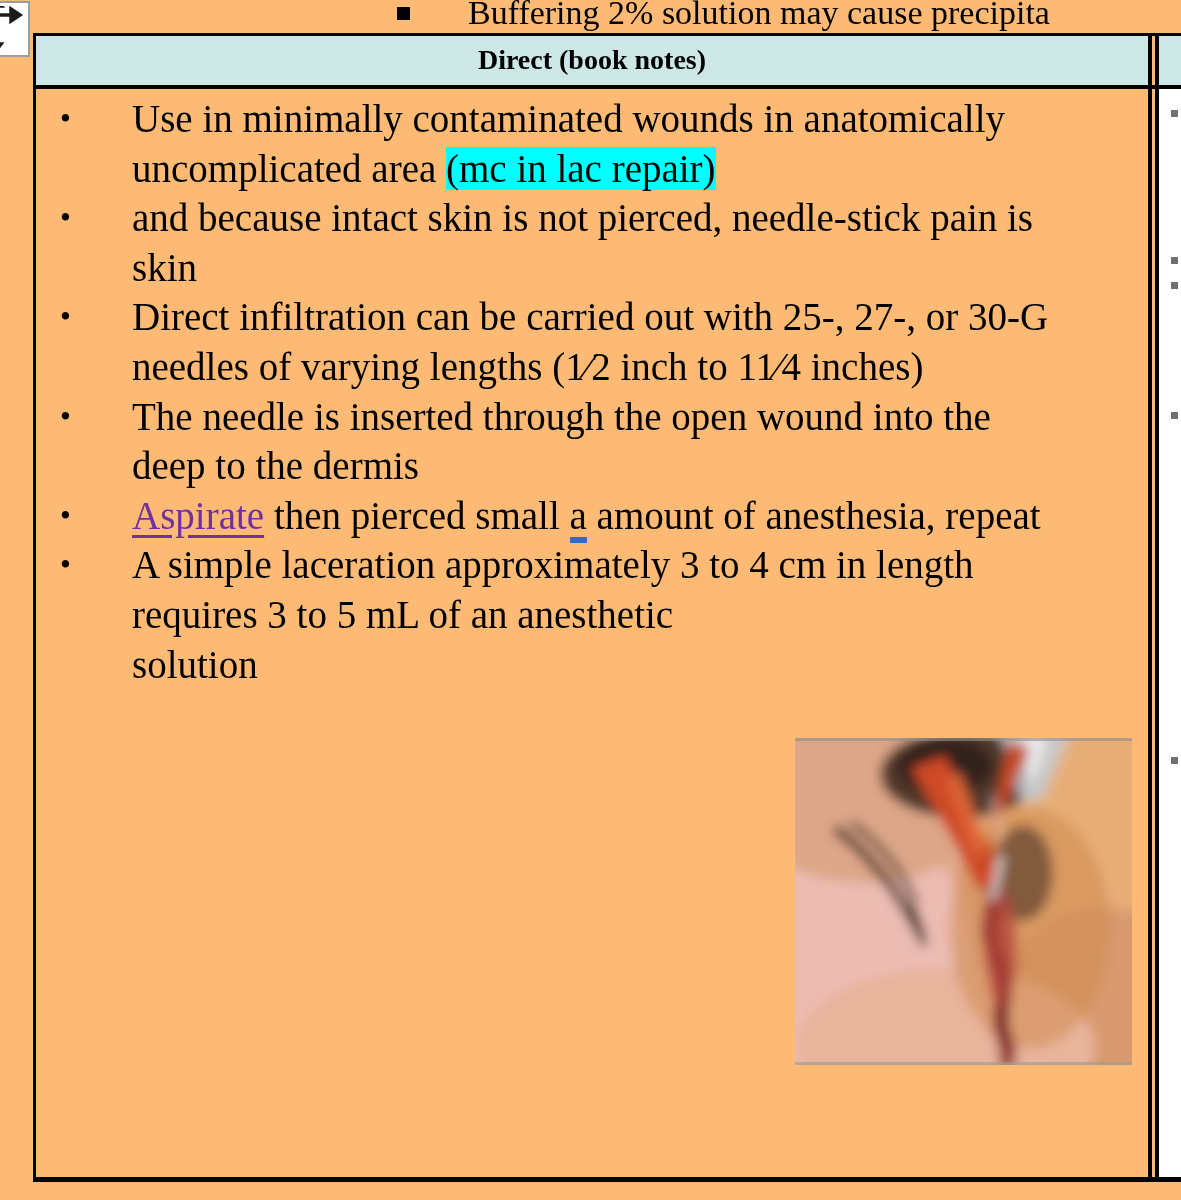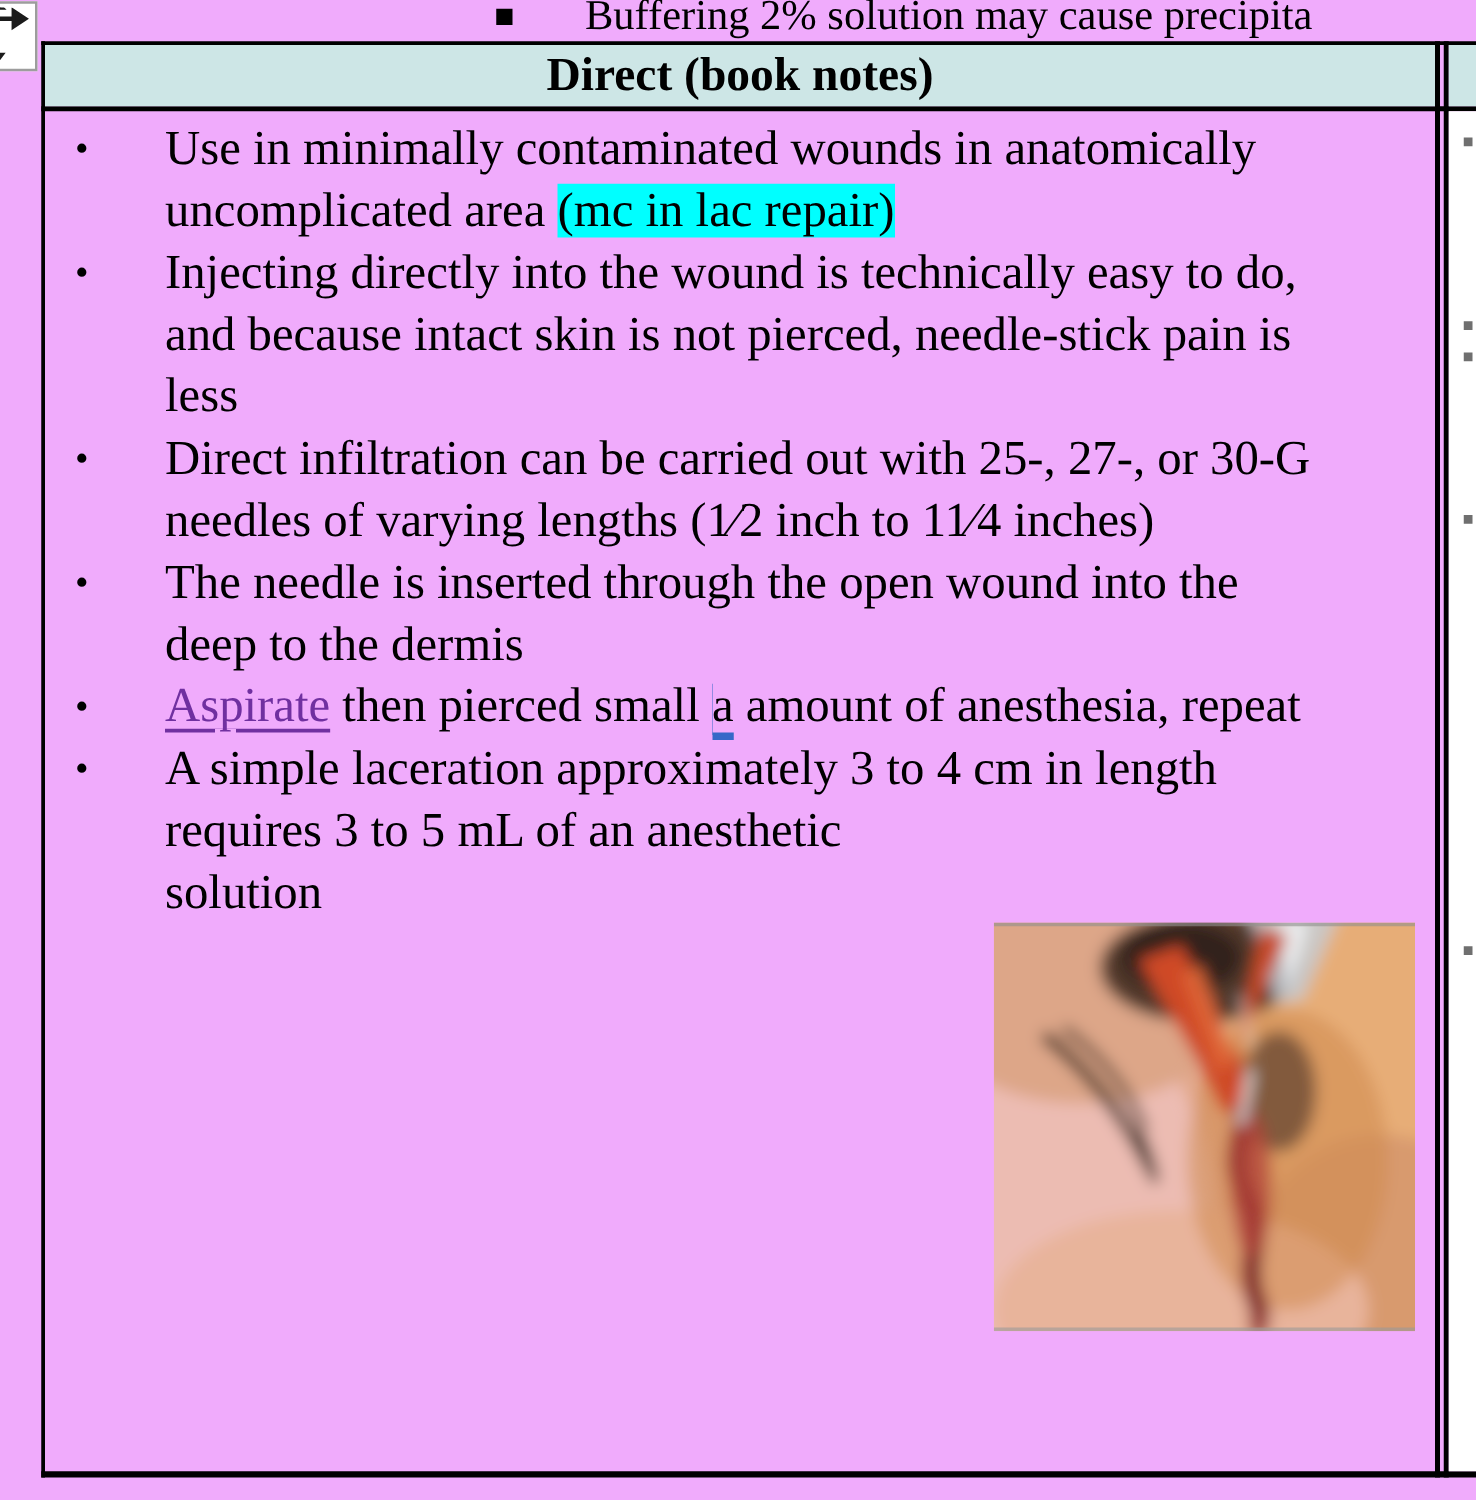--- a/index.html
+++ b/index.html
@@ -1,18 +1,18 @@
 <!DOCTYPE html>
 <html style="--hdr: #cde6e6; --hl: #00ffff; --purple: #7030a0; --gram: #3668c8;"><head>
 <meta charset="utf-8">
 <style>
   html,body { margin:0; padding:0; background:#ffffff; }
   .screen {
     position:relative; width:1181px; height:1200px; overflow:hidden;
-    background:#f0abfc; font-family:"Liberation Serif", serif; color:#000;
+    background:#fdba74; font-family:"Liberation Serif", serif; color:#000;
   }
 
   
   .move-handle {
     position:absolute; left:-15px; top:1px; width:45px; height:56px;
     background:#ffffff; border:2px solid #9d9d9d; box-sizing:border-box;
   }
   .move-handle svg { display:block; margin-top:3px; }
 
   
@@ -27,21 +27,21 @@
   .b-top    { left:33px; top:33px;  width:1148px; height:3px; }
   .b-left   { left:33px; top:33px;  width:3px;  height:1149px; }
   .b-hdr    { left:33px; top:85px;  width:1148px; height:4px; }
   .b-bottom { left:33px; top:1177px; width:1148px; height:5px; }
   .b-div-a  { left:1148px; top:33px; width:4px; height:1149px; }
   .b-div-b  { left:1155px; top:33px; width:4px; height:1149px; }
 
   .hdr-fill-1 {
     position:absolute; left:36px; top:36px; width:1112px; height:49px;
     background:var(--hdr, #cde6e6); text-align:center;
-    font-weight:bold; font-size:38px; line-height:48px;
+    font-weight:bold; font-size:28px; line-height:48px;
   }
   .hdr-fill-2 {
     position:absolute; left:1159px; top:36px; width:22px; height:49px;
     background:var(--hdr, #cde6e6);
   }
 
   
   .cell {
     position:absolute; left:36px; top:89px; width:1112px; height:1088px;
     padding-top:5px; box-sizing:border-box; overflow:hidden;
@@ -109,23 +109,22 @@
   <div class="hdr-fill-2"></div>
 
   <div class="cell" id="cell">
       <div class="bullet-item">
         <span class="bullet-glyph">•</span>
         <div class="tl"><span>Use in minimally contaminated wounds in anatomically</span></div>
         <div class="tl"><span>uncomplicated area </span><span class="hl">(mc in lac repair)</span></div>
       </div>
       <div class="bullet-item">
         <span class="bullet-glyph">•</span>
-        <div class="tl"><span>Injecting directly into the wound is technically easy to do,</span></div>
         <div class="tl"><span>and because intact skin is not pierced, needle-stick pain is</span></div>
-        <div class="tl"><span>less</span></div>
+        <div class="tl"><span>skin</span></div>
       </div>
       <div class="bullet-item">
         <span class="bullet-glyph">•</span>
         <div class="tl"><span>Direct infiltration can be carried out with 25-, 27-, or 30-G</span></div>
         <div class="tl"><span>needles of varying lengths (1⁄2 inch to 11⁄4 inches)</span></div>
       </div>
       <div class="bullet-item">
         <span class="bullet-glyph">•</span>
         <div class="tl"><span>The needle is inserted through the open wound into the</span></div>
         <div class="tl"><span>deep to the dermis</span></div>

